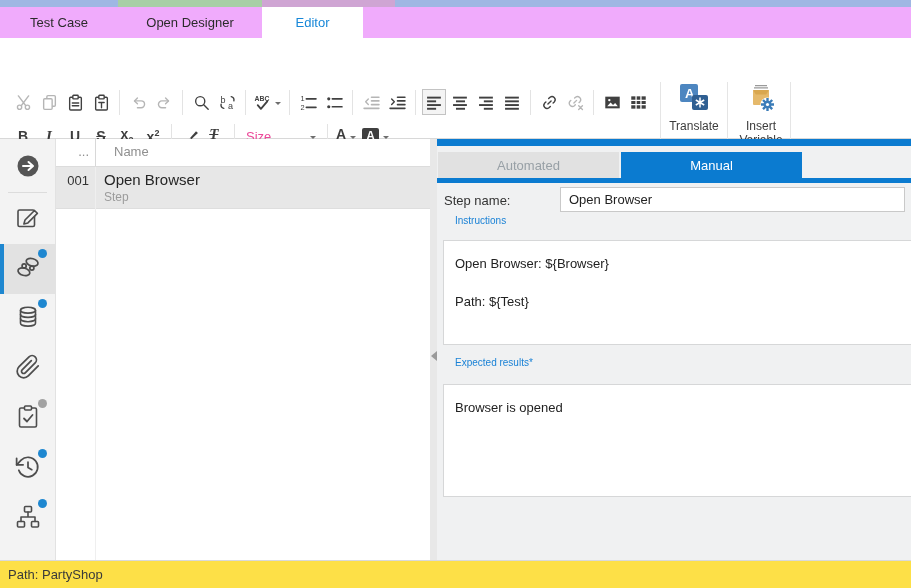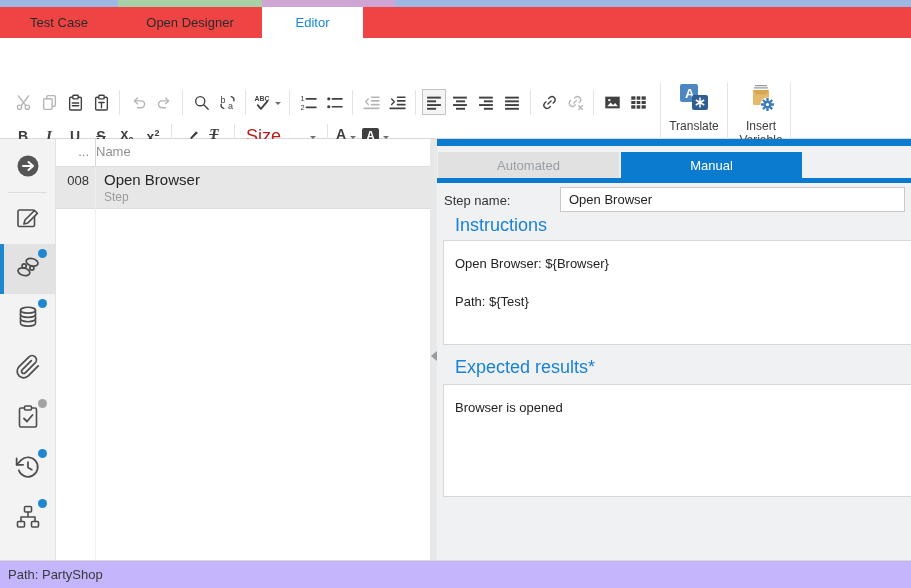--- a/index.html
+++ b/index.html
@@ -1,21 +1,21 @@
 <!DOCTYPE html>
 <html><head>
 <meta charset="utf-8">
 <style>
   * { box-sizing: border-box; }
   html,body { margin:0; padding:0; }
   body { font-family:"Liberation Sans", sans-serif; background:#fff; }
   #app { position:relative; width:911px; height:588px; overflow:hidden; background:#fff; }
 
   
-  .tabbar { position:absolute; top:0; left:0; right:0; height:38px; background:#ef4444; }
+  .tabbar { position:absolute; top:0; left:0; right:0; height:38px; background:#f0abfc; }
   .stripe { position:absolute; top:0; left:0; right:0; height:7px; display:flex; }
   .stripe div { height:7px; }
   .tabs { position:absolute; top:7px; left:0; height:31px; display:flex; }
   .tab { display:flex; align-items:center; justify-content:center; font-size:13px; color:#2b2b2b; cursor:default; }
   .tab.active { background:#fff; color:#1787d8; }
 
   
   .ribbon { position:absolute; top:38px; left:0; right:0; height:101px; background:#fff; border-bottom:1px solid #d8d8d8; }
   .rrow { position:absolute; left:10px; display:flex; align-items:center; height:28px; }
   #ribbon-row1 { top:50px; }
@@ -27,21 +27,21 @@
   .rsep { width:1px; height:25px; background:#e3e3e3; margin:0 5px; flex:none; }
   .dd { width:0; height:0; border:3.5px solid transparent; border-top-color:#6e6e6e; border-bottom:0; margin-left:4px; margin-top:2px; }
   .tg { font-size:14px; font-weight:bold; color:#3d3d3d; line-height:1; }
   .tg.i { font-style:italic; font-family:"Liberation Serif", serif; font-size:15px; }
   .tg.u { text-decoration:underline; }
   .tg.s { text-decoration:line-through; }
   .tg sub, .tg sup { font-size:9px; }
   .fc { border-bottom:3px solid #8d8d8d; padding-bottom:1px; }
   .bgc { background:#3f3f3f; color:#fff; padding:2px 4px 3px; border-radius:2px; font-size:12px; }
   .size-dd { width:80px; justify-content:space-between; padding:0 4px; }
-  .size-dd .szlbl { color:#b91c1c; font-size:18px; }
+  .size-dd .szlbl { color:#ec4899; font-size:13px; }
   .rvsep { position:absolute; top:44px; height:92px; width:1px; background:#e5e5e5; }
   .rgroup-label { position:absolute; top:122px; font-size:12px; color:#8f8f8f; text-align:center; }
   #lbl-editor { left:0; width:660px; }
   #lbl-translate { left:661px; width:66px; }
   #lbl-variables { left:728px; width:62px; }
   .bigbtn { position:absolute; top:45px; width:66px; display:flex; flex-direction:column; align-items:center; font-size:12px; color:#3c3c3c; background:none; border:none; padding:0; font-family:inherit; }
   #btn-translate { left:661px; }
   #btn-insert-variable { left:728px; }
   .bigbtn .blabel { margin-top:3px; text-align:center; line-height:14px; }
   .bigbtn .dd { margin:2px 0 0; }
@@ -52,21 +52,21 @@
   .sb-item.first { height:46px; margin-top:6px; }
   .sb-item.active { background:#e2e2e2; }
   .sb-item.active::before { content:""; position:absolute; left:0; top:0; bottom:0; width:4px; background:#1e87d0; }
   .sb-divider { height:1px; background:#dcdcdc; margin:1px 8px; }
   .badge { position:absolute; top:5px; right:8px; width:9px; height:9px; border-radius:50%; }
 
   
   .steps-panel { position:absolute; top:139px; left:56px; width:374px; bottom:28px; background:#fff; }
   .sp-header { height:28px; display:flex; color:#8f8f8f; font-size:13px; border-bottom:1px solid #dcdcdc; }
   .sp-col1 { width:39px; text-align:right; padding-right:6px; line-height:26px; }
-  .sp-col2 { flex:1; padding-left:0; line-height:26px; border-left:1px solid #d8d8d8; }
+  .sp-col2 { flex:1; padding-left:18px; line-height:26px; border-left:1px solid #d8d8d8; }
   .col-line { position:absolute; left:39px; top:28px; bottom:0; width:1px; background:#efefef; }
   .sp-row { height:42px; display:flex; border-bottom:1px solid #dedede; }
   .sp-row.selected { background:#e7e7e7; }
   .sp-row-num { width:39px; text-align:right; padding:6px 6px 0 0; font-size:13px; color:#333; }
   .sp-row-main { flex:1; padding-left:9px; padding-top:4px; }
   .sp-row-name { font-size:15px; color:#262626; }
   .sp-row-type { font-size:12px; color:#9b9b9b; margin-top:2px; }
 
   
   .splitter { position:absolute; top:139px; left:430px; width:7px; bottom:28px; background:#e8e8e8; }
@@ -75,30 +75,30 @@
   
   .detail { position:absolute; top:139px; left:437px; right:0; bottom:28px; background:#f0f1f2; }
   .dp-topbar { position:absolute; top:0; left:0; right:0; height:7px; background:#0b7bd0; }
   .dp-tabs { position:absolute; top:13px; left:1px; display:flex; gap:2px; }
   .dp-tab { width:181px; height:26px; display:flex; align-items:center; justify-content:center; font-size:13px; border:none; font-family:inherit; }
   .dp-tab.active { background:#0b7bd0; color:#fff; }
   .dp-tab.inactive { background:#e1e1e1; color:#98a0a6; }
   .dp-underline { position:absolute; top:39px; left:0; right:0; height:5px; background:#0b7bd0; }
   .stepname-label { position:absolute; top:54px; left:7px; font-size:13px; color:#333; }
   .stepname-input { position:absolute; top:48px; left:123px; width:345px; height:25px; border:1px solid #c9c9c9; font-size:13px; padding:0 8px; font-family:inherit; color:#222; background:#fff; }
-  .sec-title { position:absolute; left:18px; font-size:18px; color:#1a82d6; }
+  .sec-title { position:absolute; left:18px; font-size:10px; color:#1a82d6; }
   #sec1-title { top:76px; }
   #sec2-title { top:218px; }
   .sec-box { position:absolute; left:6px; width:505px; background:#fff; border:1px solid #d6d7d8; font-size:13px; color:#222; padding:15px 11px; overflow:hidden; }
   #box1 { top:101px; height:105px; }
   #box2 { top:245px; height:113px; }
   .sec-box p { margin:0 0 23px; }
 
   
-  .statusbar { position:absolute; left:0; right:0; bottom:0; height:28px; background:#c4b5fd; border-top:1px solid #d9d9d9; font-size:13px; color:#3a3a3a; display:flex; align-items:center; padding-left:8px; }
+  .statusbar { position:absolute; left:0; right:0; bottom:0; height:28px; background:#fde047; border-top:1px solid #d9d9d9; font-size:13px; color:#3a3a3a; display:flex; align-items:center; padding-left:8px; }
 </style>
 </head>
 <body>
 
 <div id="app">
 
   <div class="tabbar">
     <div class="stripe" id="stripe">
         <div style="width: 118px; background: rgb(159, 183, 227);"></div>
         <div style="width: 144px; background: rgb(168, 207, 166);"></div>
@@ -482,21 +482,21 @@
     </div>
 
   <div class="steps-panel">
     <div class="sp-header">
       <div class="sp-col1">...</div>
       <div class="sp-col2">Name</div>
     </div>
     <div class="col-line"></div>
     <div id="steps-rows">
         <div class="sp-row selected">
-          <div class="sp-row-num">008</div>
+          <div class="sp-row-num">001</div>
           <div class="sp-row-main">
             <div class="sp-row-name">Open Browser</div>
             <div class="sp-row-type">Step</div>
           </div>
         </div>
       </div>
   </div>
 
   <div class="splitter">
     <div class="collapse-arrow"></div>

